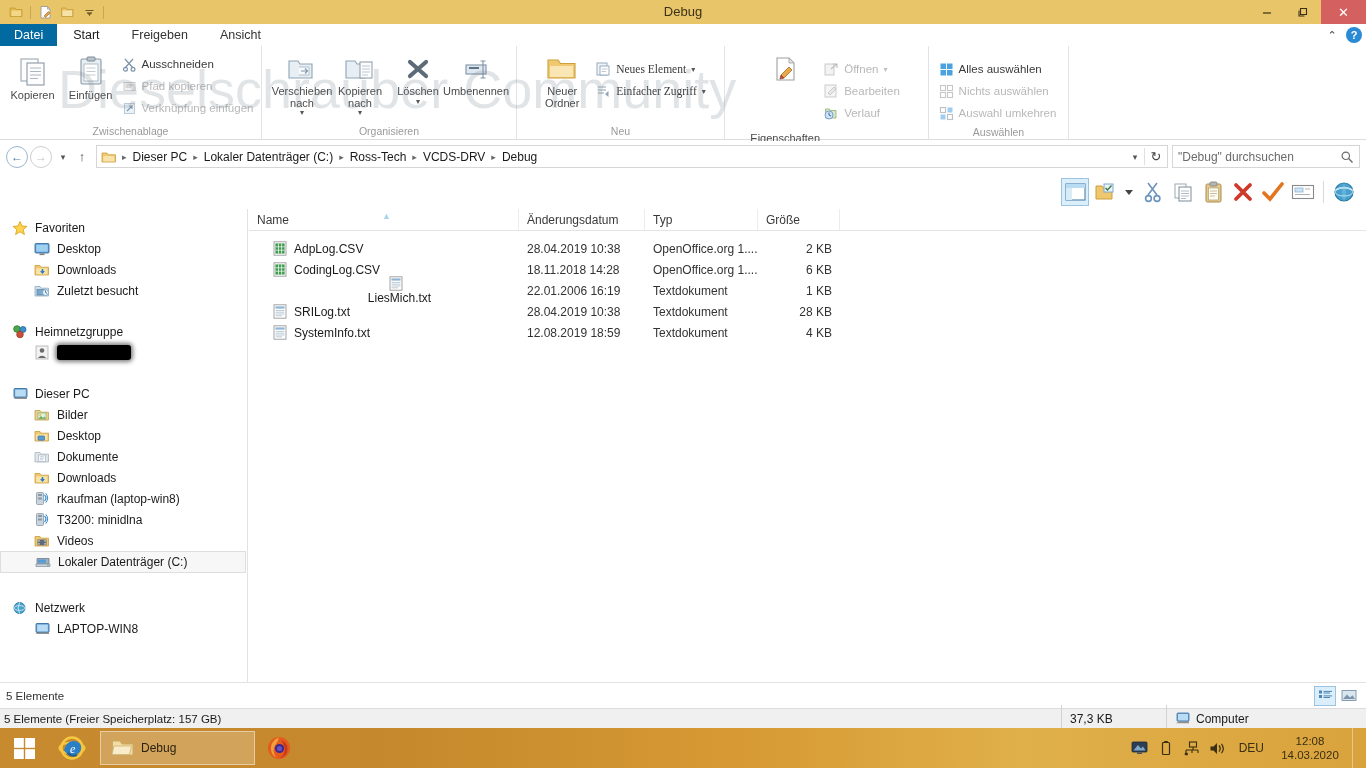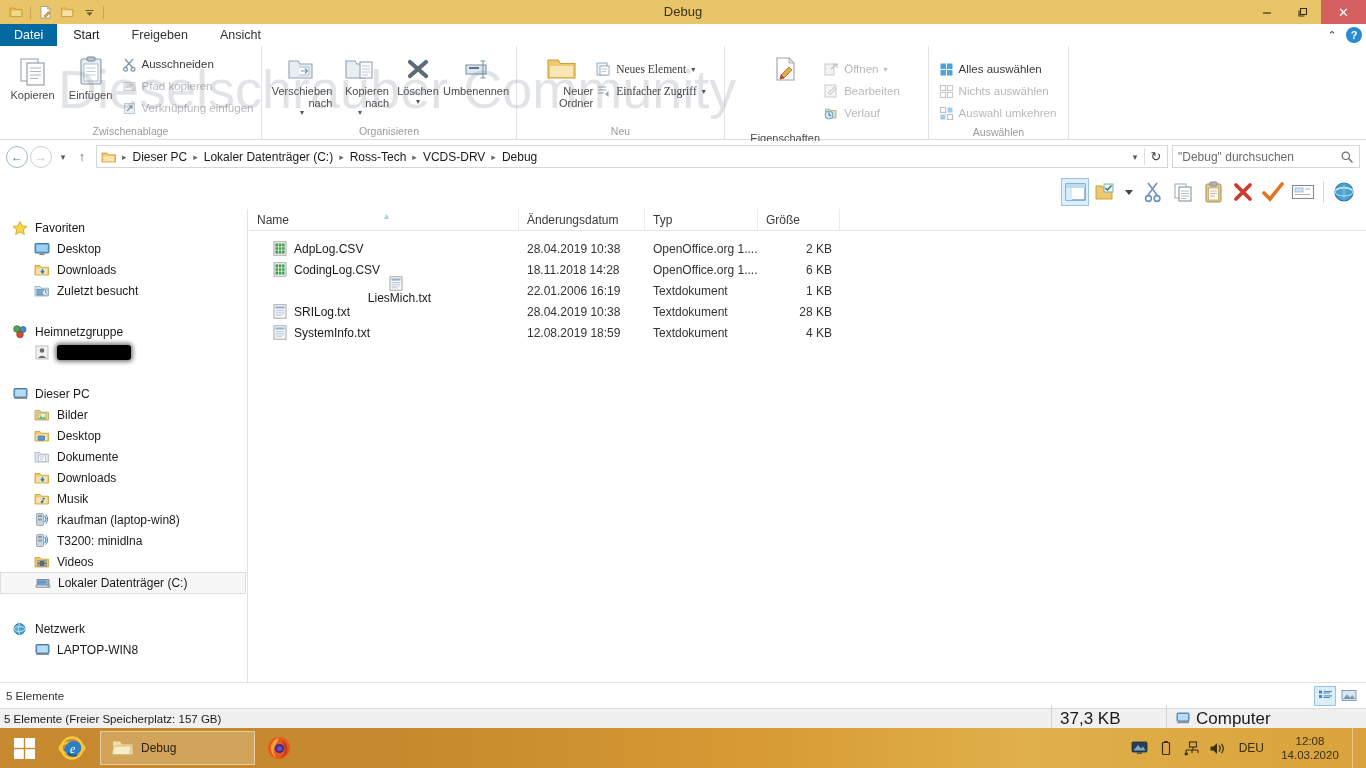--- a/index.html
+++ b/index.html
@@ -62,21 +62,21 @@
     border-right: 1px solid #e3e3e3; padding: 0 4px;
   }
   .rgroup:last-child { border-right: none; }
   .rgroup-body { flex: 1; display: flex; align-items: flex-start; padding-top: 4px; }
   .rgroup-label { font-size: 10.5px; color: #9a9a9a; height: 16px; line-height: 16px; }
 
   .bigbtn {
     width: 58px; display: flex; flex-direction: column; align-items: center;
     padding-top: 4px;
   }
-  .bigbtn .lbl { font-size: 11px; color: #4a4a4a; text-align: right; line-height: 11.5px; margin-top: 2px; }
+  .bigbtn .lbl { font-size: 11px; color: #4a4a4a; text-align: center; line-height: 11.5px; margin-top: 2px; }
   .ico { display: flex; align-items: center; justify-content: center; }
 
   .smallcol { display: flex; flex-direction: column; padding-top: 3px; }
   .smallbtn { display: flex; align-items: center; height: 22px; padding: 0 4px 0 2px; }
   .smallbtn .lbl { font-size: 11.5px; color: #3a3a3a; margin-left: 5px; white-space: nowrap; }
   .smallbtn .lbl.dim { color: #b8b8b8; }
   .caret { font-size: 8px; color: #555; margin-left: 5px; }
   .caret.dim { color: #c0c0c0; }
   .vcaret { font-size: 8px; color: #555; margin-top: -1px; }
 
@@ -181,22 +181,22 @@
   .viewbtn { width: 22px; height: 20px; display: flex; align-items: center; justify-content: center; }
   .viewbtn.sel { border: 1px solid #9cc3e0; background: #dbeefc; }
 
   .statusbar2 {
     position: absolute; left: 0; top: 708px; width: 1366px; height: 20px;
     background: #f0f0f0; border-top: 1px solid #dcdcdc;
     display: flex; align-items: center;
   }
   .sb2-left { font-size: 11.5px; color: #1a1a1a; padding-left: 4px; flex: 1; }
   .sb2-cell {
-    font-size: 17px; color: #1a1a1a; border-left: 1px solid #d2d2d2;
-    height: 28px; display: flex; align-items: center; padding: 0 8px; margin-left: 10px;
+    font-size: 12px; color: #1a1a1a; border-left: 1px solid #d2d2d2;
+    height: 28px; display: flex; align-items: center; padding: 0 8px;
   }
   .sb2-cell.size { width: 105px; }
   .sb2-cell.comp { width: 200px; gap: 6px; }
 
   
   .taskbar {
     position: absolute; left: 0; top: 728px; width: 1366px; height: 40px;
     background: linear-gradient(90deg, #c78a2e 0%, #c5882c 28%, #d79a34 55%, #e0b04a 75%, #d9a23c 100%);
     display: flex; align-items: center;
   }
@@ -747,31 +747,20 @@
           <svg width="16" height="14" viewBox="0 0 16 14">
             <path d="M1 2.5 L6 2.5 L7.2 4.2 L14.5 4.2 L14.5 12 L1 12 Z" fill="#eec76f" stroke="#c9a03c" stroke-width=".8"></path>
             <path d="M2.2 5.4 L13.3 5.4 L13.3 11.3 L2.2 11.3 Z" fill="#f8e4ab"></path>
             <path d="M8.5 6 V9.2 M6.8 8 L8.5 10 L10.2 8" stroke="#2f7fbf" stroke-width="1.4" fill="none"></path>
           </svg>
         </span>
         <span class="txt">Downloads</span>
       </div>
       <div class="nav-row child">
         <span class="ico">
-          <svg width="16" height="14" viewBox="0 0 16 14">
-            <path d="M1 2.5 L6 2.5 L7.2 4.2 L14.5 4.2 L14.5 12 L1 12 Z" fill="#eec76f" stroke="#c9a03c" stroke-width=".8"></path>
-            <path d="M2.2 5.4 L13.3 5.4 L13.3 11.3 L2.2 11.3 Z" fill="#f8e4ab"></path>
-            <path d="M9 6.2 V9.8 M9 6.2 L11 6.8" stroke="#2f6fbf" stroke-width="1.1" fill="none"></path>
-            <circle cx="7.9" cy="9.9" r="1.2" fill="#2f6fbf"></circle>
-          </svg>
-        </span>
-        <span class="txt">Musik</span>
-      </div>
-      <div class="nav-row child">
-        <span class="ico">
           <svg width="16" height="15" viewBox="0 0 16 15">
             <rect x="2.5" y="1.5" width="7" height="12" rx="1" fill="#c9d4de" stroke="#8b98a5" stroke-width=".8"></rect>
             <rect x="4" y="3" width="4" height="2" fill="#8b98a5"></rect>
             <rect x="4" y="6.5" width="4" height="2" fill="#8b98a5"></rect>
             <path d="M10.5 4 Q13.5 7 10.5 10" fill="none" stroke="#3a8ecf" stroke-width="1.2"></path>
             <path d="M11.8 2.3 Q15.6 7 11.8 11.7" fill="none" stroke="#3a8ecf" stroke-width="1"></path>
           </svg>
         </span>
         <span class="txt">rkaufman (laptop-win8)</span>
       </div>

